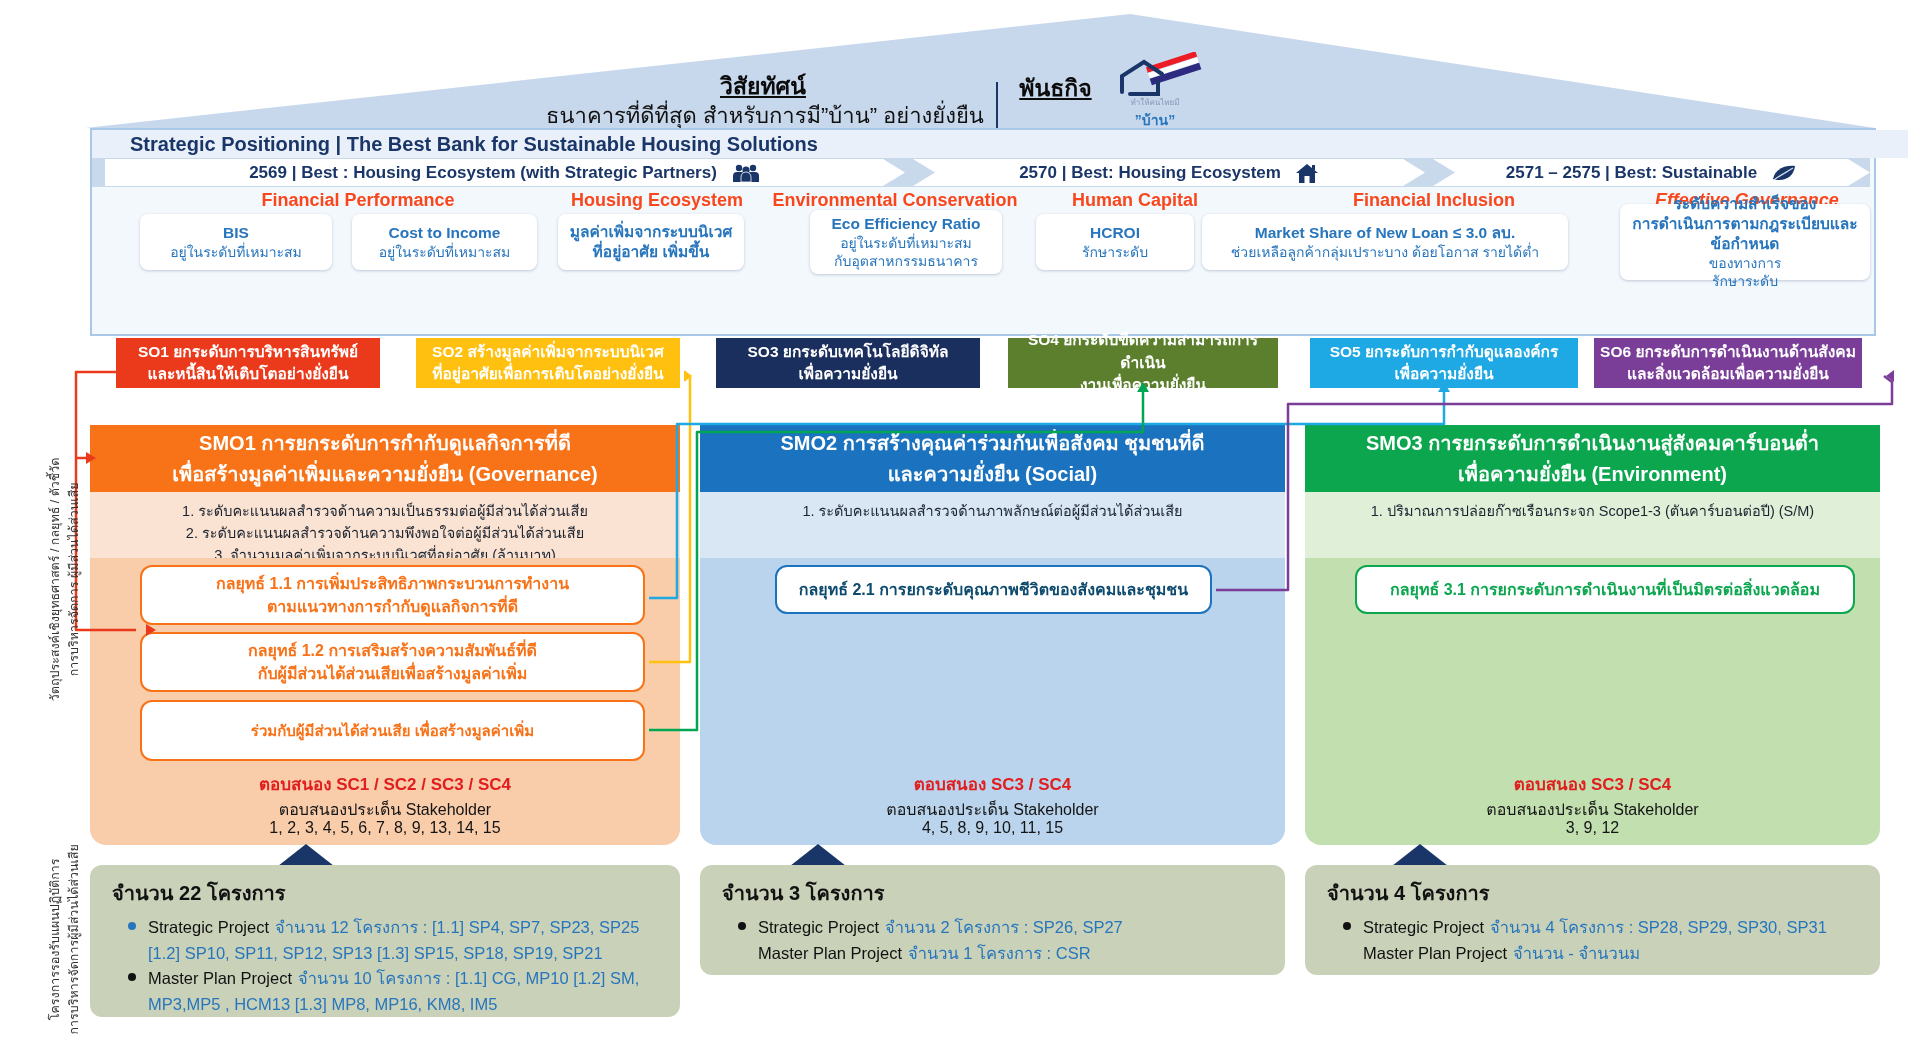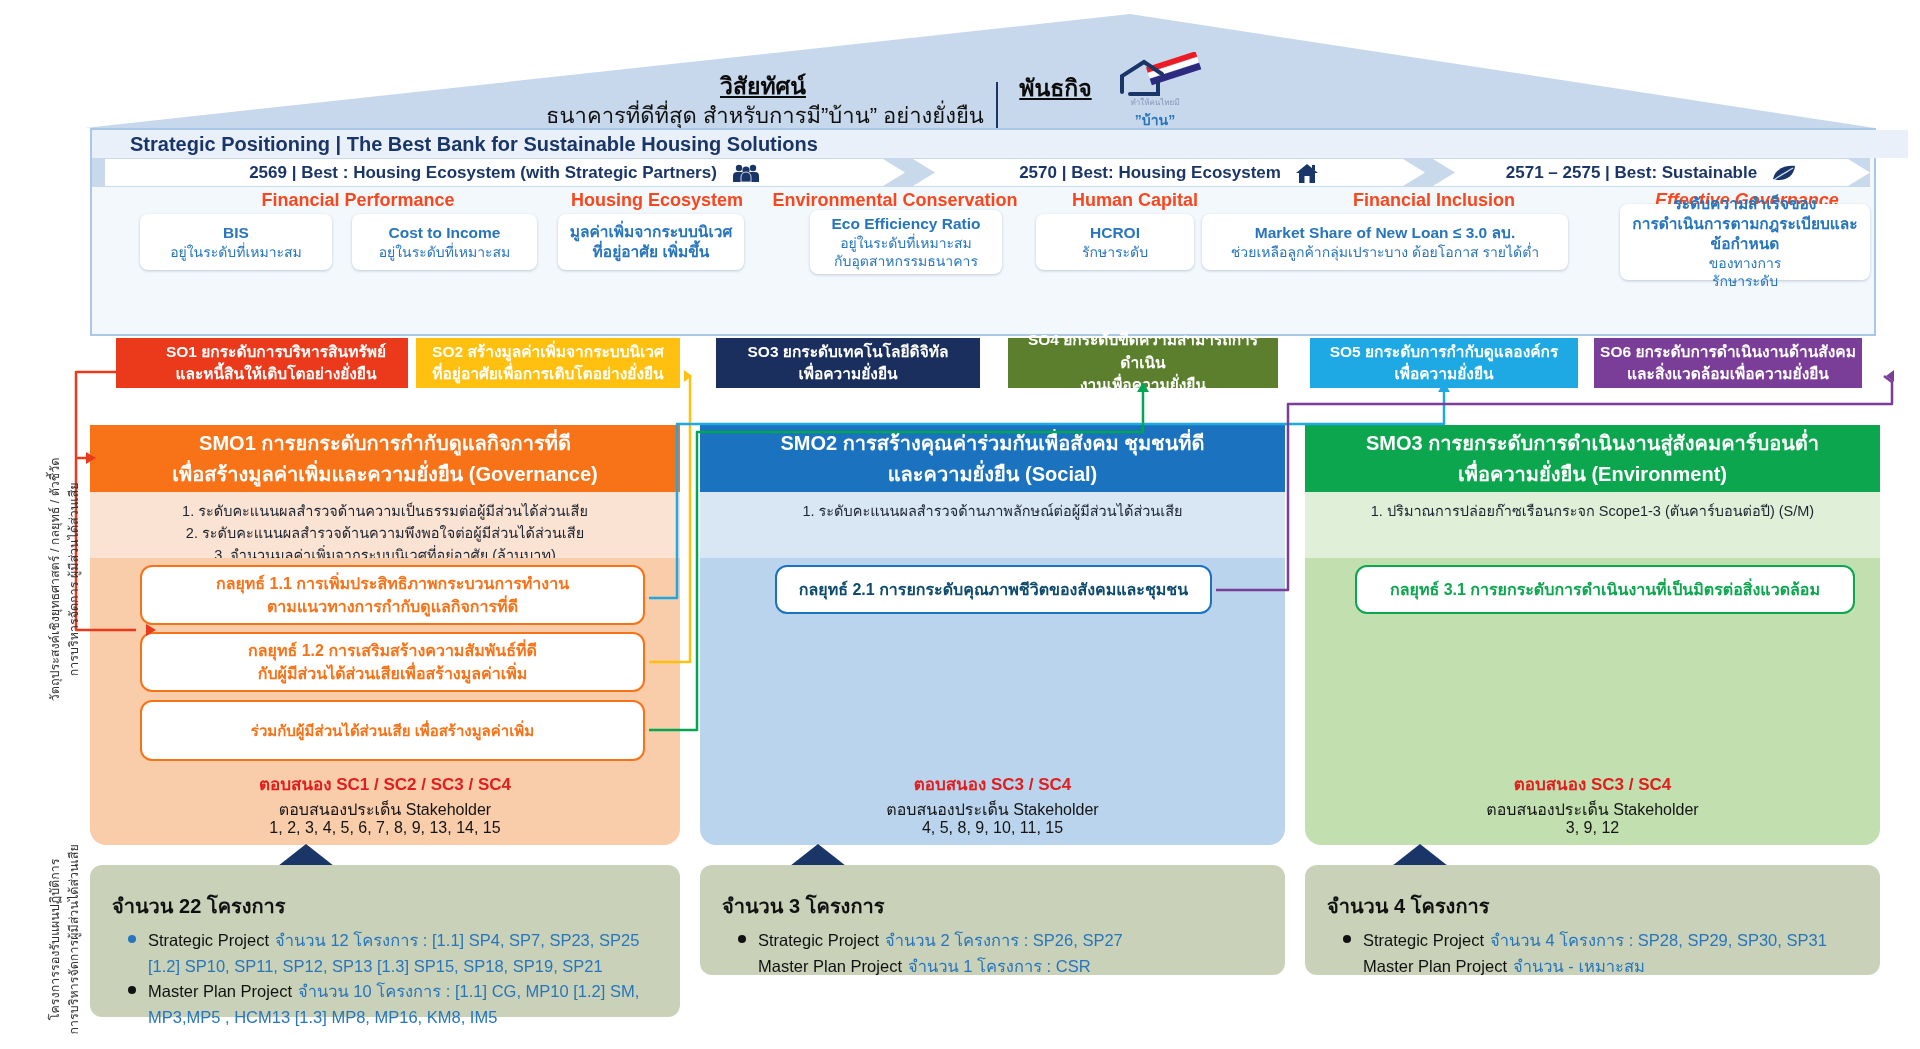--- a/index.html
+++ b/index.html
@@ -36,21 +36,21 @@
   .strat-box{background:#fff;border-radius:12px;text-align:center;font-weight:bold;font-size:16px;
              display:flex;flex-direction:column;justify-content:center;line-height:1.45;box-sizing:border-box;}
   .strat-o{border:2.5px solid #F87218;color:#F87218;}
   .strat-b{border:2.5px solid #1B72BE;color:#0c4a6e;}
   .strat-g{border:2.5px solid #0CA64F;color:#0CA64F;}
   .respond-sc{color:#E11D1D;font-weight:bold;font-size:17px;text-align:center;}
   .respond-st{color:#141414;font-size:16px;text-align:center;}
   
   .tri-up{width:0;height:0;border-left:28px solid transparent;border-right:28px solid transparent;
           border-bottom:22px solid #1A3668;}
-  .proj-box{background:#C9D2B9;border-radius:12px;box-sizing:border-box;padding:25px 20px 10px 22px;}
+  .proj-box{background:#C9D2B9;border-radius:12px;box-sizing:border-box;padding:12px 20px 10px 22px;}
   .proj-title{font-weight:bold;font-size:20px;color:#111;margin-bottom:6px;}
   .proj-item{position:relative;font-size:16.5px;line-height:1.55;color:#111;padding-left:36px;}
   .proj-item .dot{position:absolute;left:16px;top:7px;width:8px;height:8px;border-radius:50%;}
   .dot-blue{background:#2775BC;}
   .dot-black{background:#111;}
   .lbl{color:#111;margin-right:6px;}
   .blue{color:#2775BC;}
   
   .side-label{transform:rotate(-90deg);text-align:center;font-size:12.5px;color:#333;line-height:1.55;white-space:nowrap;}
   svg{display:block;}
@@ -145,21 +145,21 @@
     <div class="kpi-title">Market Share of New Loan ≤ 3.0 ลบ.</div>
     <div class="kpi-sub">ช่วยเหลือลูกค้ากลุ่มเปราะบาง ด้อยโอกาส รายได้ต่ำ</div>
   </div>
   <div class="abs kpi-box" style="left:1620px;top:204px;width:250px;height:76px;">
     <div class="kpi-title">ระดับความสำเร็จของ</div>
     <div class="kpi-title">การดำเนินการตามกฎระเบียบและข้อกำหนด</div>
     <div class="kpi-sub">ของทางการ</div>
     <div class="kpi-sub">รักษาระดับ</div>
   </div>
 
-  <div class="abs so-box" style="left:116px;top:338px;width:264px;height:50px;background:#EB3A1B;padding-left:28px;">
+  <div class="abs so-box" style="left:116px;top:338px;width:264px;height:50px;background:#EB3A1B;">
     <div>SO1 ยกระดับการบริหารสินทรัพย์</div>
       <div>และหนี้สินให้เติบโตอย่างยั่งยืน</div>
   </div>
   <div class="abs so-box" style="left:416px;top:338px;width:264px;height:50px;background:#FFC010;">
     <div>SO2 สร้างมูลค่าเพิ่มจากระบบนิเวศ</div>
       <div>ที่อยู่อาศัยเพื่อการเติบโตอย่างยั่งยืน</div>
   </div>
   <div class="abs so-box" style="left:716px;top:338px;width:264px;height:50px;background:#1A2F5E;">
     <div>SO3  ยกระดับเทคโนโลยีดิจิทัล</div>
       <div>เพื่อความยั่งยืน</div>
@@ -276,21 +276,21 @@
       <span class="lbl">Master Plan Project</span><span class="blue">จำนวน 1 โครงการ : CSR</span>
     </div>
   </div>
   <div class="abs proj-box" style="left:1305px;top:865px;width:575px;height:110px;">
     <div class="proj-title">จำนวน 4 โครงการ</div>
     <div class="proj-item">
       <span class="dot dot-black"></span>
       <span class="lbl">Strategic Project</span><span class="blue">จำนวน 4 โครงการ : SP28, SP29, SP30, SP31</span>
     </div>
     <div class="proj-item">
-      <span class="lbl">Master Plan Project</span><span class="blue">จำนวน -  เหมาะสม</span>
+      <span class="lbl">Master Plan Project</span><span class="blue">จำนวน -  จำนวนม</span>
     </div>
   </div>
 
   <div class="abs side-label" style="left:-75px;top:560px;width:280px;">
     <div>วัตถุประสงค์เชิงยุทธศาสตร์ / กลยุทธ์ / ตัวชี้วัด</div>
     <div>การบริหารจัดการ ผู้มีส่วนได้ส่วนเสีย</div>
   </div>
   <div class="abs side-label" style="left:-68px;top:920px;width:266px;">
     <div>โครงการรองรับแผนปฏิบัติการ</div>
     <div>การบริหารจัดการผู้มีส่วนได้ส่วนเสีย</div>

